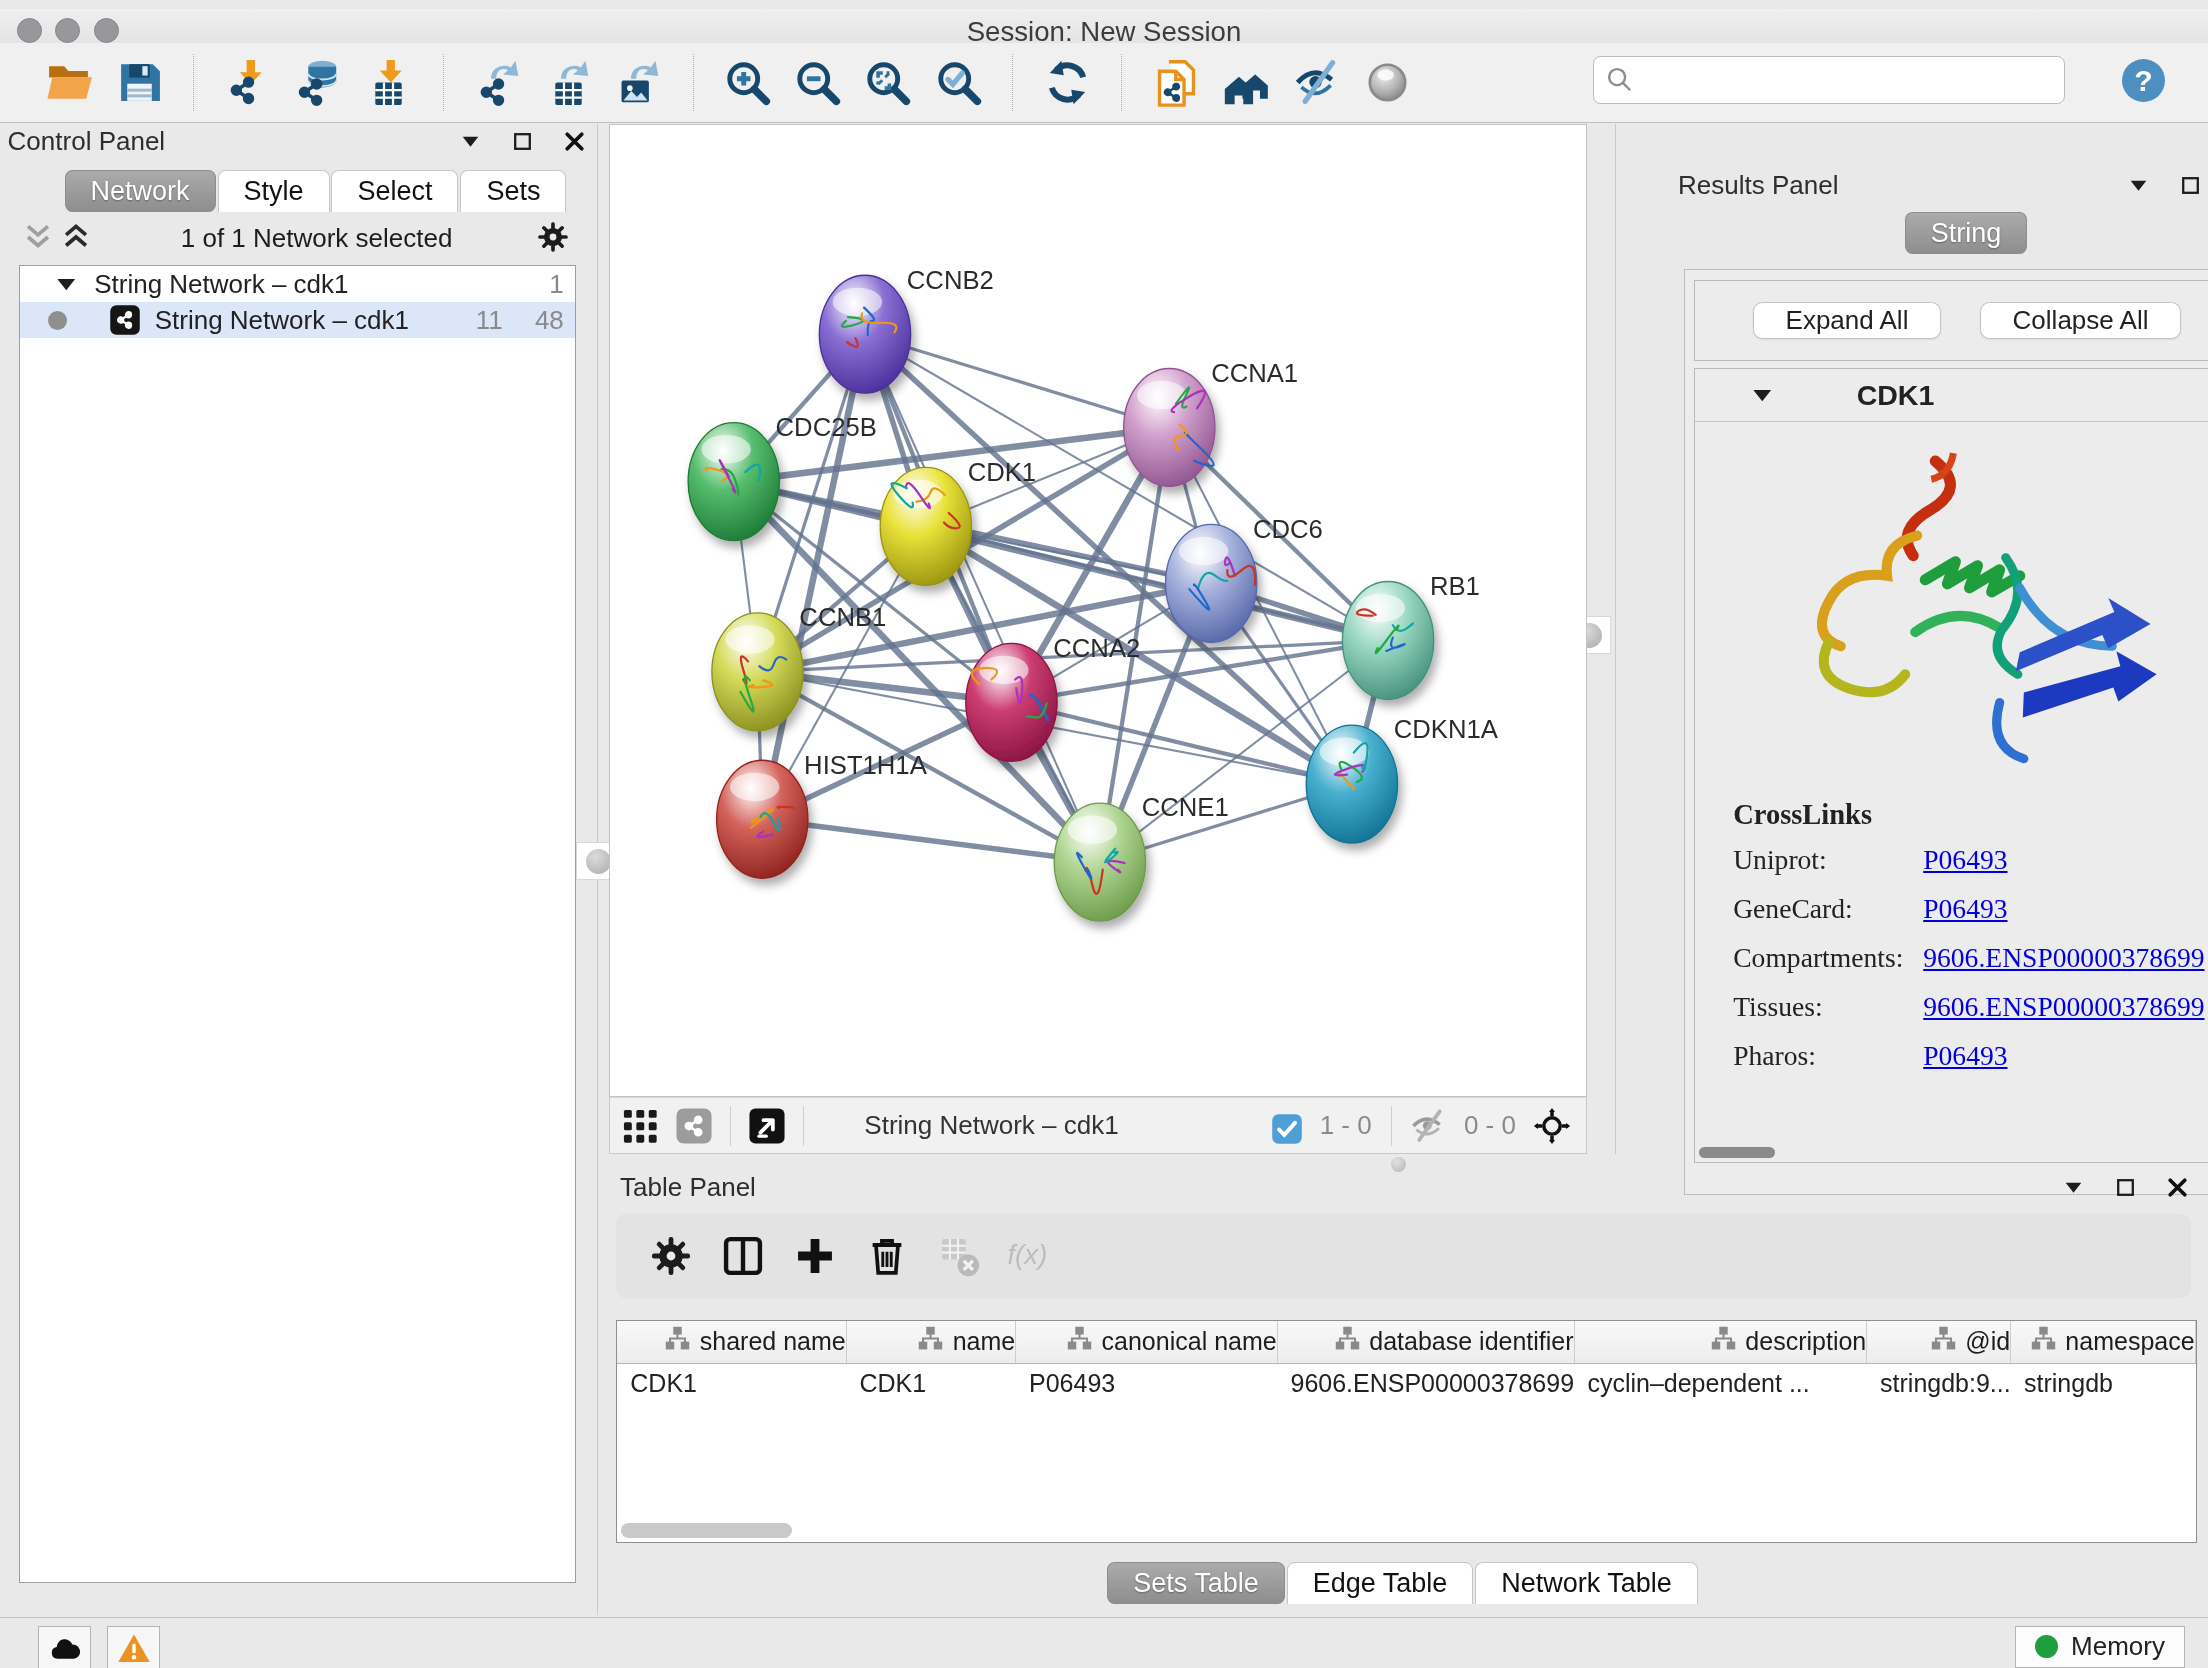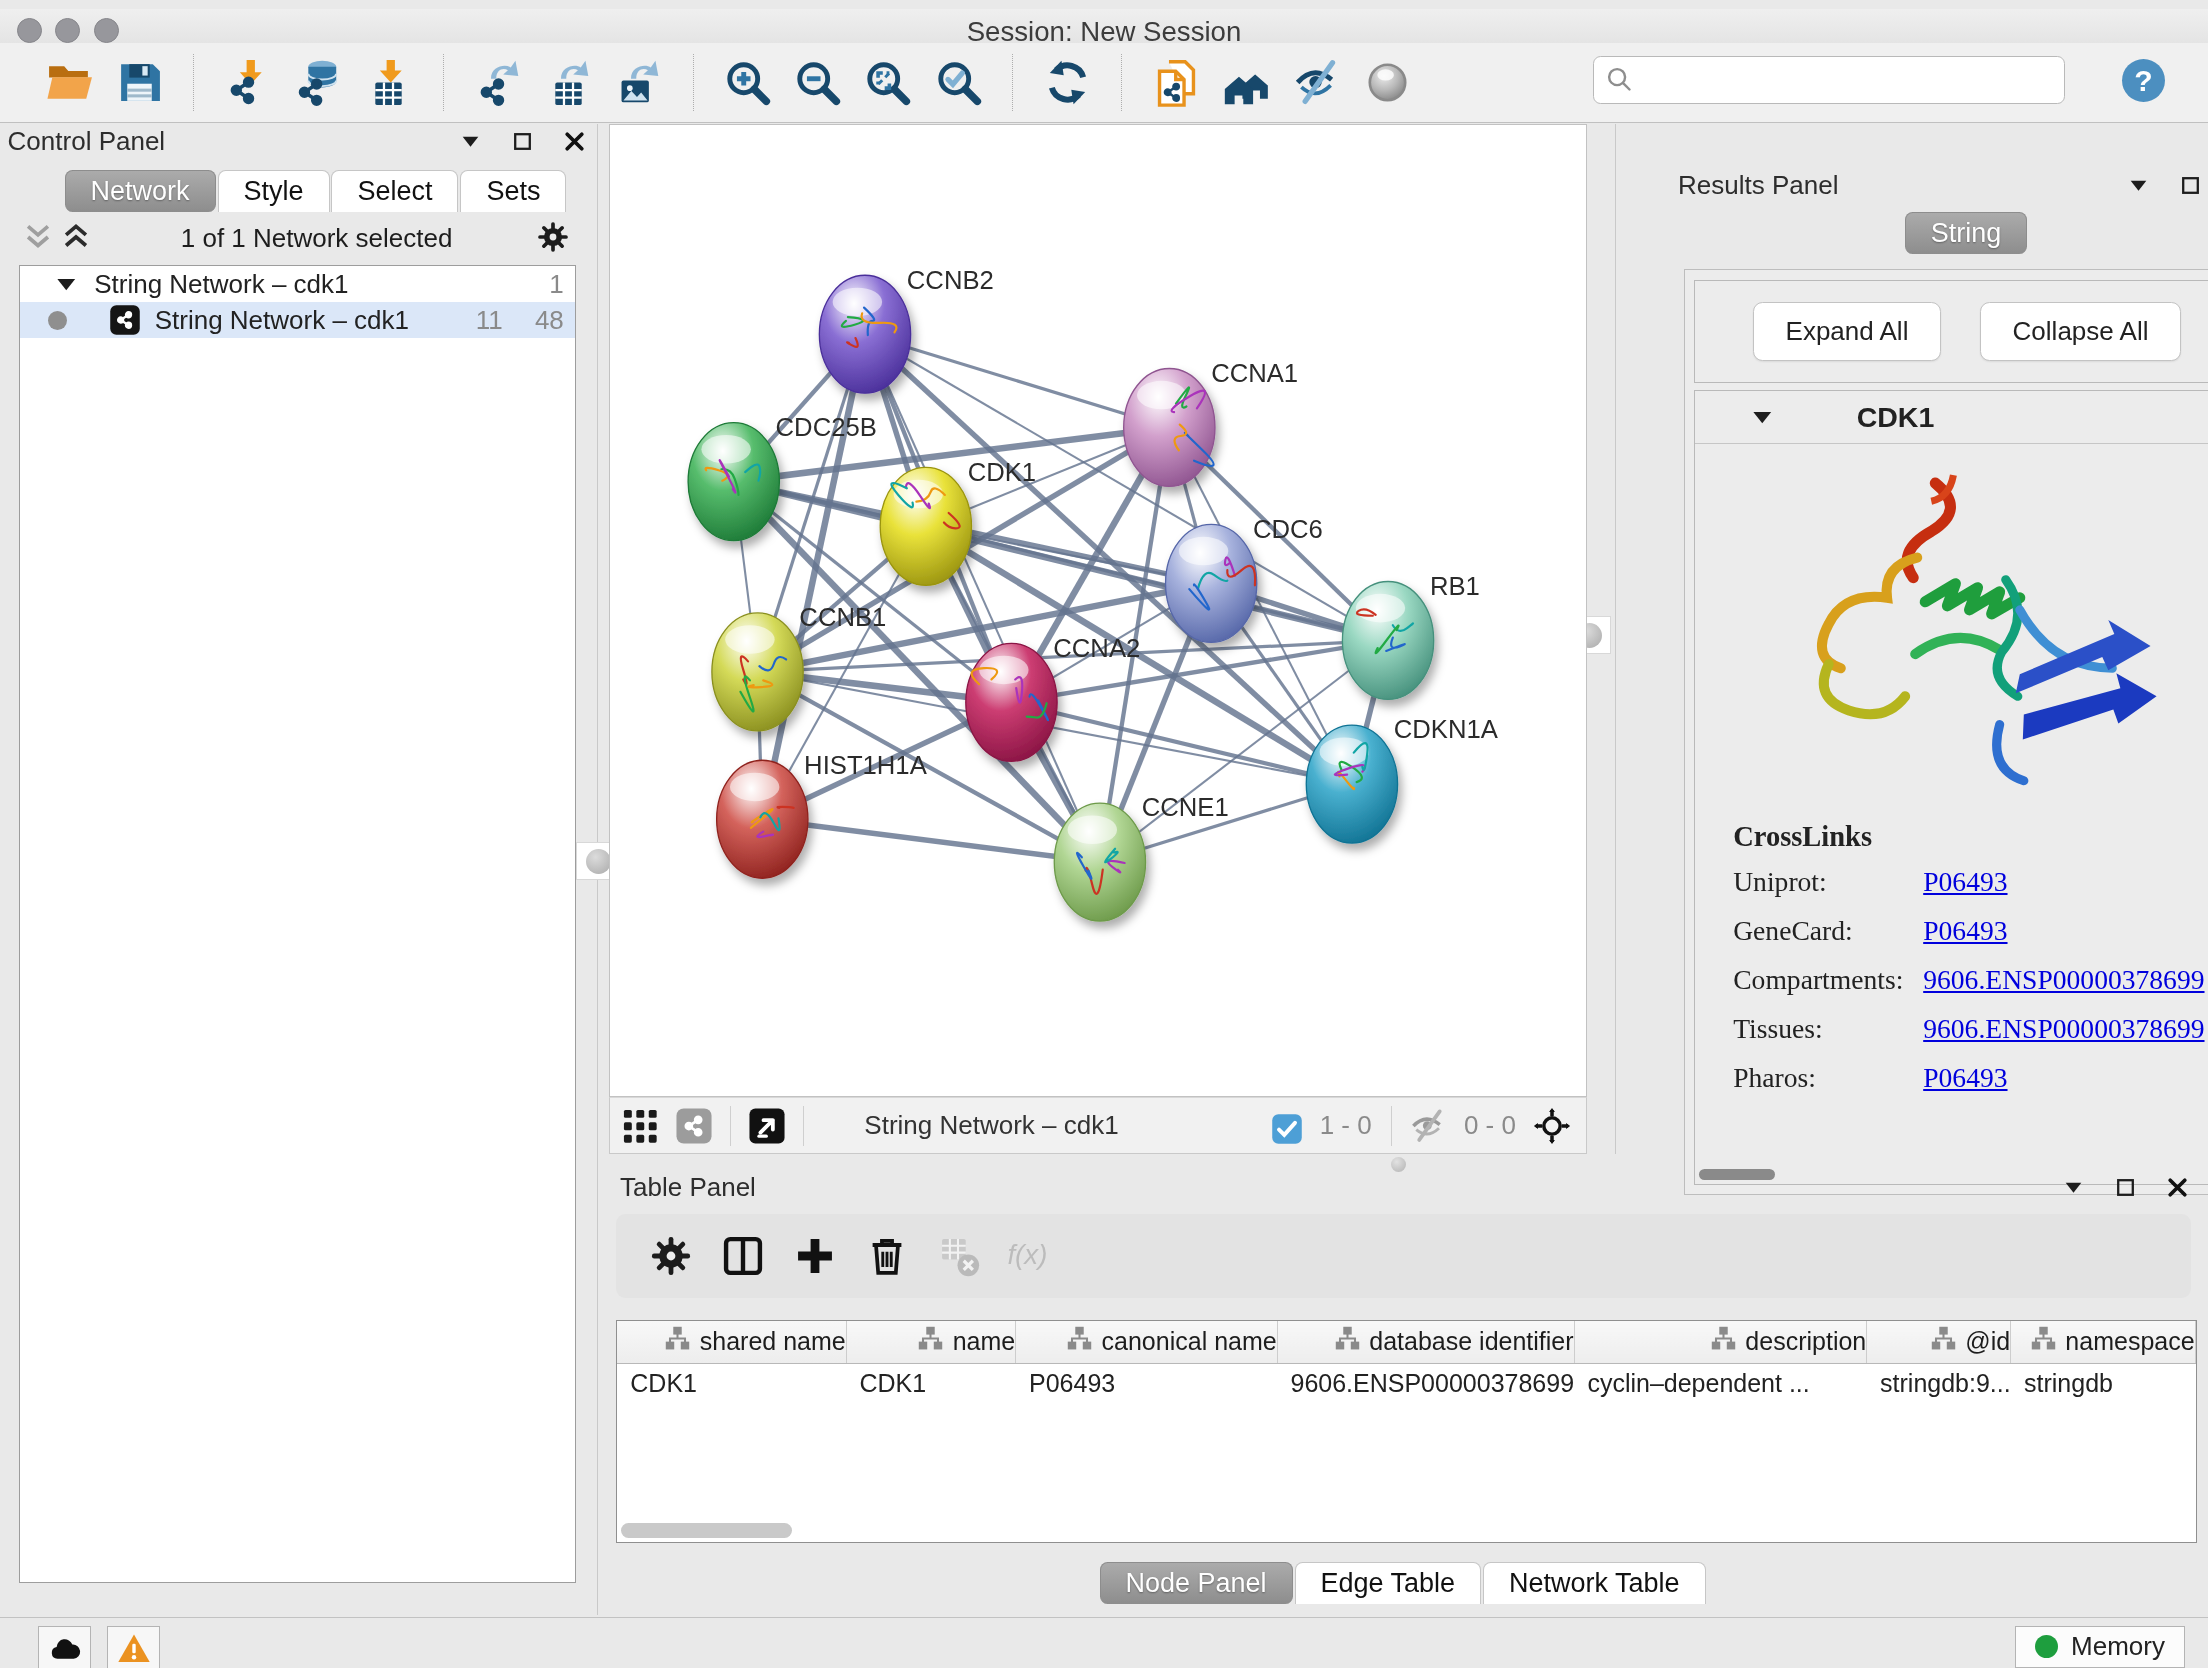--- a/index.html
+++ b/index.html
@@ -72,21 +72,21 @@
   .hsplit-dot { position:absolute; left:1391px; top:1157px; width:15px; height:15px; border-radius:50%;
     background:radial-gradient(circle at 38% 32%, #e2e2e2, #b2b2b2); cursor:row-resize; }
   .vline { position:absolute; top:124px; bottom:53px; width:0; border-left:1px solid #c9c9c9; }
 
   
   .results-panel { position:absolute; left:1678px; top:126px; width:578px; height:1029px;margin-top:44px; }
   .rp-tabs { text-align:center; margin-top:11.4px; }
   .rp-body { position:absolute; left:5.7px; right:5.7px; top:99px; bottom:3.8px; background:#ececec; border:1px solid #bdbdbd; padding:9.5px; }
   .rp-actions { border:1px solid #b9b9b9; padding:21px 0; text-align:center; background:#ececec; }
   .btn { display:inline-block; background:#fff; border:1px solid #c3c3c3; border-radius:9.5px;
-    font-size:26px; padding:13px 32px; margin:0 17px; cursor:pointer; box-shadow:0 1px 1.9px rgba(0,0,0,.08); }
+    font-size:26px; padding:2px 32px; margin:0 17px; cursor:pointer; box-shadow:0 1px 1.9px rgba(0,0,0,.08); }
   .rp-protein { border:1px solid #b9b9b9; margin-top:7.6px; background:#ececec; position:relative; height:795px; }
   .rp-phead { display:flex; align-items:center; height:53px; border-bottom:1px solid #c6c6c6; }
   .rp-phead .tri { margin-left:53px; }
   .rp-phead .pname { font-size:28.5px; font-weight:bold; margin-left:80px; }
   .rp-pdesc { font-size:27px; padding:15px 0 0 17px; }
   .protein-img { display:block; margin:17px auto 0 auto; }
   .crosslinks { font-family:"Liberation Serif", serif; padding:7.6px 0 0 38px; font-size:27.6px; }
   .crosslinks h3 { font-size:28.5px; margin-bottom:13.3px; }
   .cl-row { display:flex; margin-bottom:17px; }
   .cl-row .cl-lab { width:190px; }
@@ -931,21 +931,21 @@
             <td style="width:276px">P06493</td>
             <td style="width:252px">9606.ENSP00000378699</td>
             <td style="width:309px">cyclin–dependent ...</td>
             <td style="width:143px">stringdb:9...</td>
             <td style="width:190px">stringdb</td>
           </tr>
         </tbody>
       </table>
     <div class="hscroll"></div>
   </div>
-  <div class="tp-tabs" id="tp-tabs"><span class="tab selected">Node Panel</span><span class="tab">Edge Table</span><span class="tab">Network Table</span></div>
+  <div class="tp-tabs" id="tp-tabs"><span class="tab selected">Sets Table</span><span class="tab">Edge Table</span><span class="tab">Network Table</span></div>
 </div>
 
 <div class="statusbar">
   <div class="sbtn" style="left:38px">
     <span><svg viewBox="0 0 26 26">
           <path d="M7.2 20.5a4.6 4.6 0 0 1-.6-9.1A6.2 6.2 0 0 1 18.6 9.6a4.3 4.3 0 0 1 1 10.9z" fill="#111"></path>
         </svg></span>
   </div>
   <div class="sbtn" style="left:107px">
     <span><svg viewBox="0 0 26 26">

